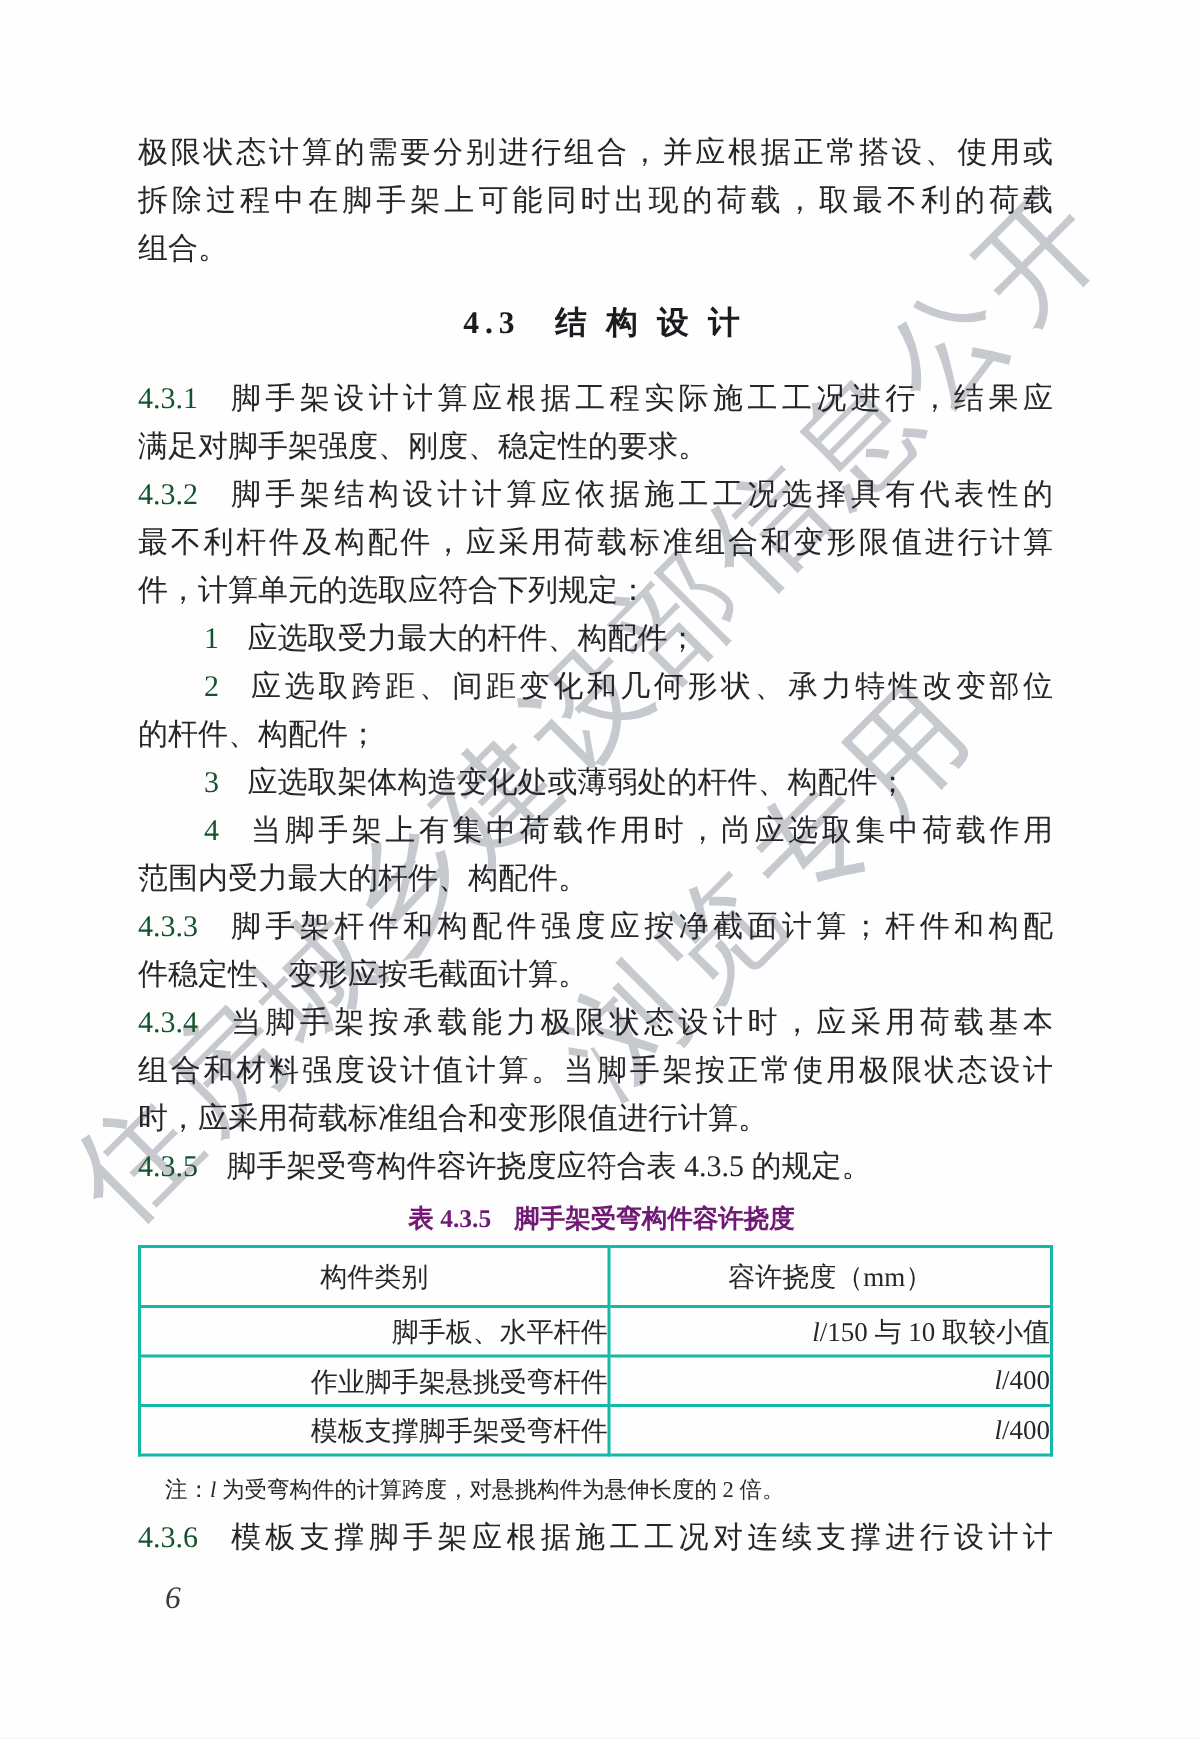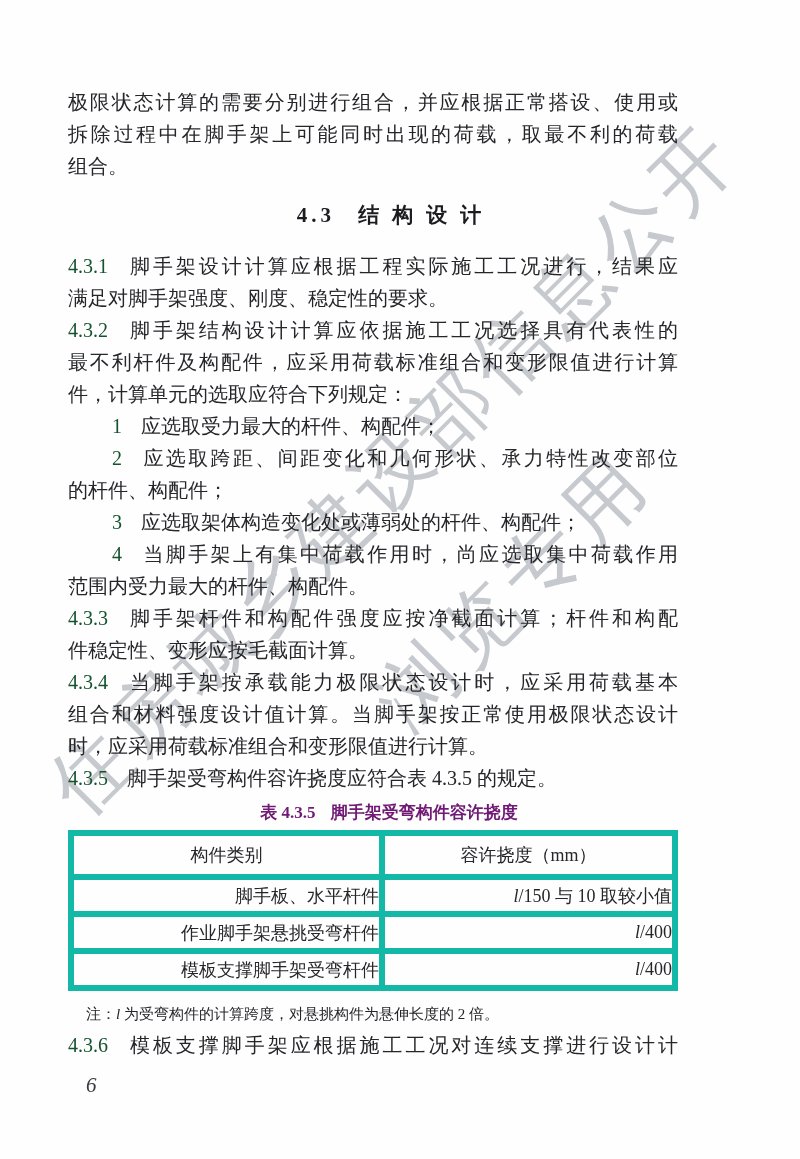--- a/index.html
+++ b/index.html
@@ -25,21 +25,21 @@
     color:#a4a9b0;
     opacity:.62;
     font-family:"Liberation Serif","DejaVu Serif",serif;
     white-space:nowrap;
   }
   .wm-line1{font-size:78px;letter-spacing:7px;line-height:90px;}
   .wm-line2{font-size:78px;letter-spacing:10px;line-height:90px;margin-top:80px;}
   
   .content{
     position:relative;z-index:2;
-    padding:86px 90px 0 68px;
+    padding:86px 90px 0 92px;
   }
   .textblock{width:610px;}
   .line{
     font-size:20px;line-height:32px;
     white-space:nowrap;
   }
   .line.j{white-space:normal;text-align:justify;text-align-last:justify;}
   .line.ind{text-indent:2.2em;}
   .ln{font-weight:normal;margin-right:.95em;color:#14532d;}
   .section-heading{
@@ -58,21 +58,21 @@
   }
   .tt-num{margin-right:.9em;}
   .spec-table{
     margin-top:4px;
     width:610px;
     border-collapse:collapse;
     border:2.5px solid #2e2e32;
     font-size:18px;
   }
   .spec-table th,.spec-table td{
-    border:6px solid #14b8a6;
+    border:2px solid #14b8a6;
     text-align:center;
     padding:0;
   }
   .spec-table th{
     font-weight:normal;
     height:38px;
     font-size:18px;
   }
   .spec-table td{height:31px;text-align:right;}
   .spec-table .col-cat{width:51.5%;}

